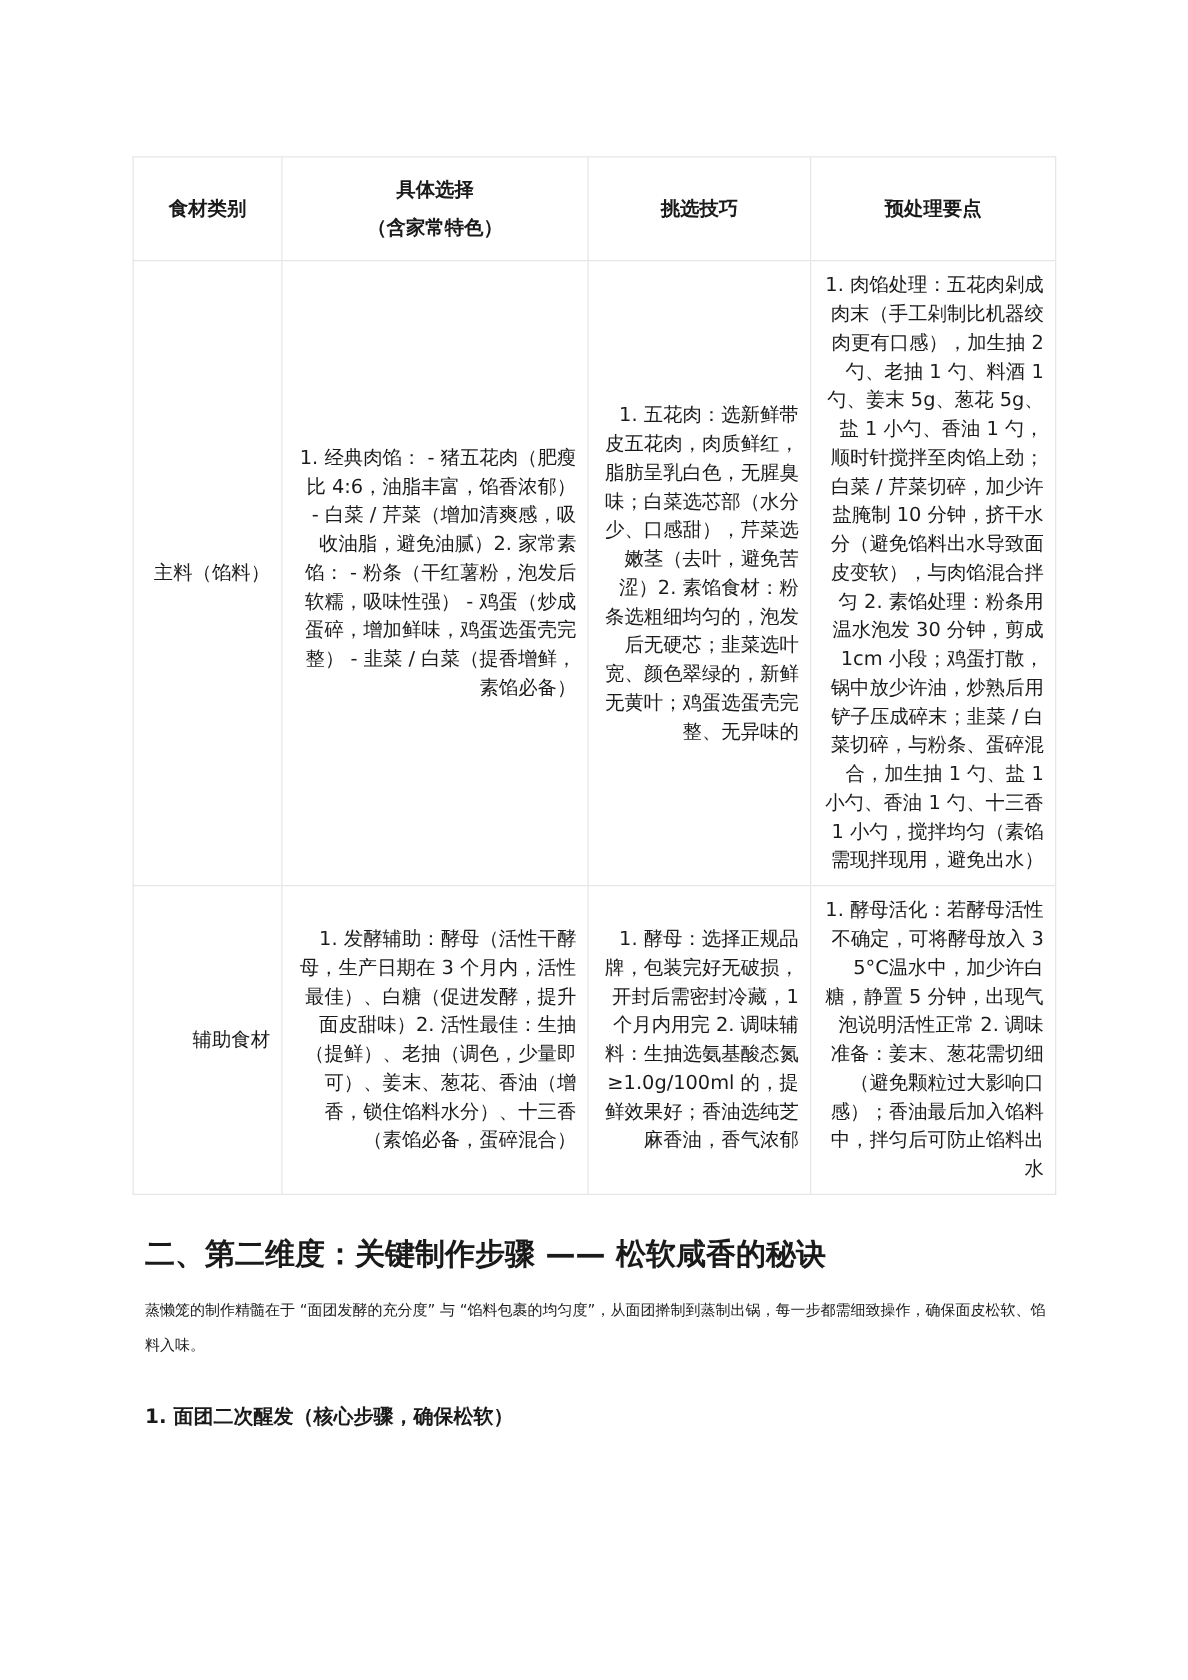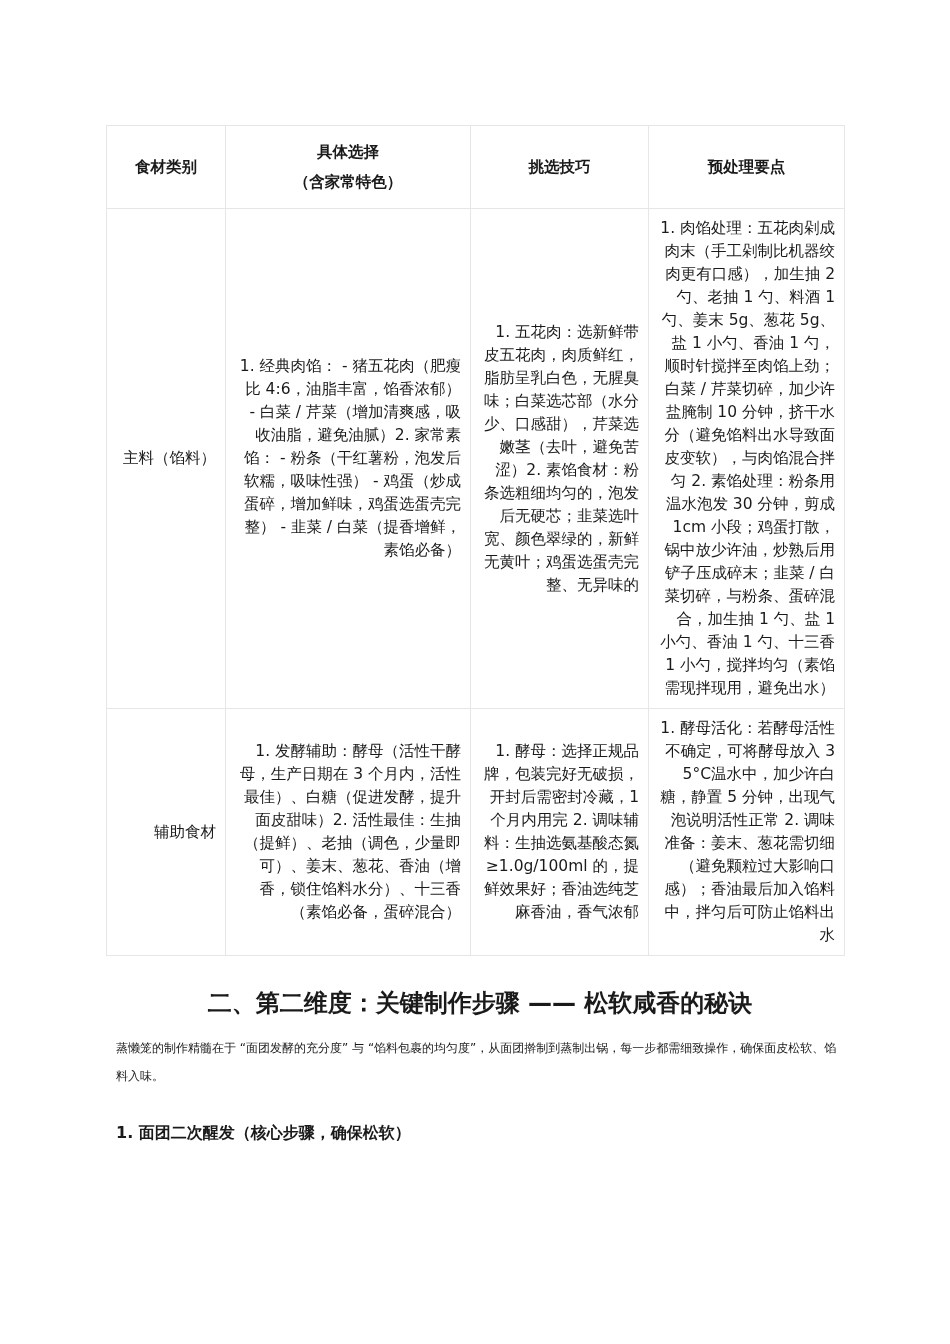--- a/index.html
+++ b/index.html
@@ -15,21 +15,21 @@
   }
   table.ingredients th, table.ingredients td {
     border: 1.5px solid #e6e6e6; vertical-align: middle; text-align: right;
     padding: 8px 9px; word-break: break-all;
   }
   table.ingredients th {
     font-weight: bold; text-align: center; height: 66px; font-size: 15.5px; line-height: 30px;
   }
   col.c1 { width: 119px; } col.c2 { width: 245px; } col.c3 { width: 178px; } col.c4 { width: 196px; }
   .section-title {
-    margin: 30px 0 0 10px; font-size: 24px; font-weight: bold; line-height: 34px; text-align: center;
+    margin: 30px 0 0 10px; font-size: 24px; font-weight: bold; line-height: 34px;
   }
   .intro {
     margin: 14px 0 0 10px; font-size: 12px; line-height: 28px; width: 725px;
   }
   .sub-title {
     margin: 28px 0 0 10px; font-size: 16px; font-weight: bold; line-height: 30px;
   }
   b { font-weight: normal; }
 </style>
 </head>

